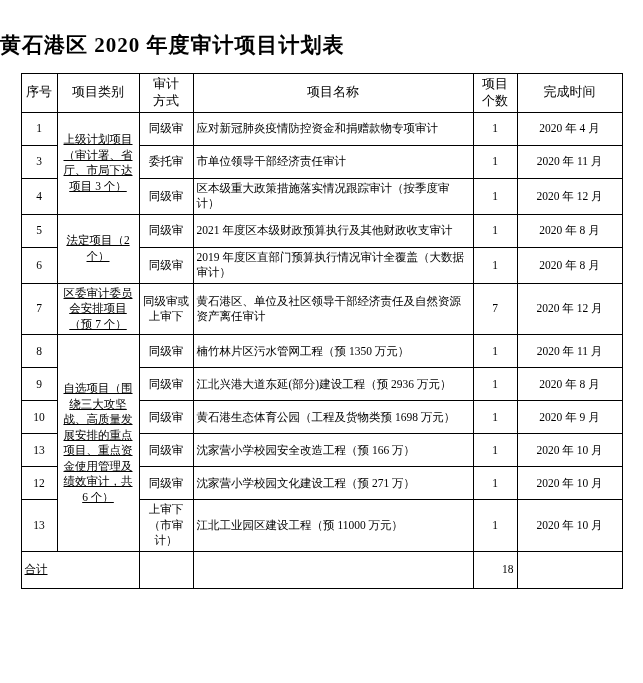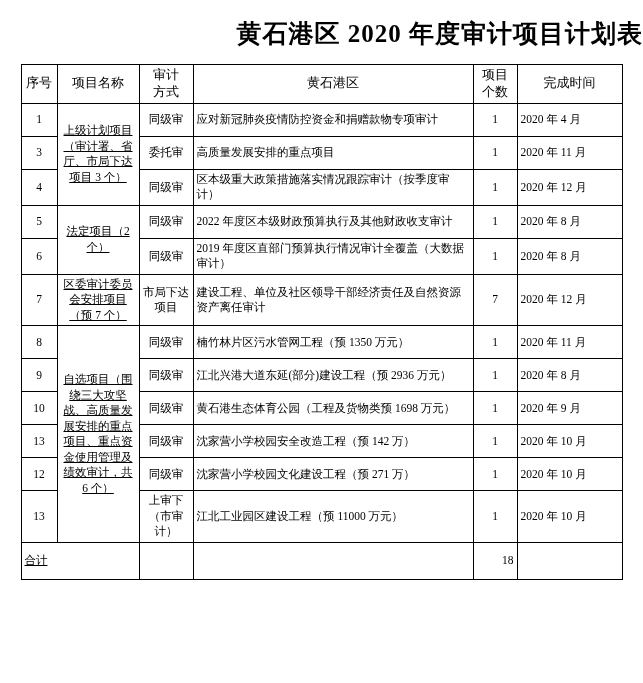--- a/index.html
+++ b/index.html
@@ -14,25 +14,25 @@
     color: #000000;
     overflow: hidden;
   }
   .page {
     position: relative;
     width: 643px;
     height: 683px;
     box-sizing: border-box;
   }
   .doc-title {
-    text-align: right;
-    font-size: 25px;
+    text-align: left;
+    font-size: 21px;
     font-weight: bold;
     letter-spacing: 1px;
-    padding-top: 17px;
+    padding-top: 31px;
     padding-bottom: 14px;
     font-family: "Liberation Serif", "DejaVu Serif", serif;
   }
   table.audit-table {
     border-collapse: collapse;
     margin: 0 auto;
     width: 601px;
     table-layout: fixed;
     font-size: 11.5px;
     line-height: 1.35;
@@ -55,21 +55,21 @@
   .c-mode  { width: 54px;  text-align: center; }
   .c-name  { width: 280px; text-align: left; }
   .c-count { width: 44px;  text-align: center; }
   .c-date  { width: 105px; text-align: center; }
 
   td.seq-cell { text-align: center; height: 28px; }
   td.cat-cell { text-align: center; text-decoration: underline; }
   td.mode-cell { text-align: center; margin-top: 32px; }
   td.name-cell { text-align: left; padding-left: 5px; padding-right: 5px; }
   td.count-cell { text-align: center; }
-  td.date-cell { }
+  td.date-cell { text-align: center; }
 
   td.total-label { text-align: left; padding-left: 8px; height: 32px; text-decoration: underline; }
   td.total-count { text-align: right; }
   td.blank-cell { }
 </style>
 </head>
 <body>
 
 <div class="page">
 
@@ -80,26 +80,26 @@
       <col class="c-seq">
       <col class="c-cat">
       <col class="c-mode">
       <col class="c-name">
       <col class="c-count">
       <col class="c-date">
     </colgroup>
     <thead>
       <tr>
         <th>序号</th>
-        <th>项目名称</th>
+        <th>项目类别</th>
         <th>
           <div>审计</div>
           <div>方式</div>
         </th>
-        <th>黄石港区</th>
+        <th>项目名称</th>
         <th>
           <div>项目</div>
           <div>个数</div>
         </th>
         <th>完成时间</th>
       </tr>
     </thead>
     <tbody>
 
       <tr>
@@ -107,55 +107,55 @@
         <td class="cat-cell" rowspan="3">上级计划项目（审计署、省厅、市局下达项目 3 个）</td>
         <td class="mode-cell">同级审</td>
         <td class="name-cell">应对新冠肺炎疫情防控资金和捐赠款物专项审计</td>
         <td class="count-cell">1</td>
         <td class="date-cell">2020 年 4 月</td>
       </tr>
 
       <tr>
         <td class="seq-cell">3</td>
         <td class="mode-cell">委托审</td>
-        <td class="name-cell">高质量发展安排的重点项目</td>
+        <td class="name-cell">市单位领导干部经济责任审计</td>
         <td class="count-cell">1</td>
         <td class="date-cell">2020 年 11 月</td>
       </tr>
 
       <tr>
         <td class="seq-cell">4</td>
         <td class="mode-cell">同级审</td>
         <td class="name-cell">区本级重大政策措施落实情况跟踪审计（按季度审计）</td>
         <td class="count-cell">1</td>
         <td class="date-cell">2020 年 12 月</td>
       </tr>
 
       <tr>
         <td class="seq-cell">5</td>
         <td class="cat-cell" rowspan="2">法定项目（2 个）</td>
         <td class="mode-cell">同级审</td>
-        <td class="name-cell">2022 年度区本级财政预算执行及其他财政收支审计</td>
+        <td class="name-cell">2021 年度区本级财政预算执行及其他财政收支审计</td>
         <td class="count-cell">1</td>
         <td class="date-cell">2020 年 8 月</td>
       </tr>
 
       <tr>
         <td class="seq-cell">6</td>
         <td class="mode-cell">同级审</td>
         <td class="name-cell">2019 年度区直部门预算执行情况审计全覆盖（大数据审计）</td>
         <td class="count-cell">1</td>
         <td class="date-cell">2020 年 8 月</td>
       </tr>
 
       <tr>
         <td class="seq-cell">7</td>
         <td class="cat-cell">区委审计委员会安排项目（预 7 个）</td>
-        <td class="mode-cell">市局下达项目</td>
-        <td class="name-cell">建设工程、单位及社区领导干部经济责任及自然资源资产离任审计</td>
+        <td class="mode-cell">同级审或上审下</td>
+        <td class="name-cell">黄石港区、单位及社区领导干部经济责任及自然资源资产离任审计</td>
         <td class="count-cell">7</td>
         <td class="date-cell">2020 年 12 月</td>
       </tr>
 
       <tr>
         <td class="seq-cell">8</td>
         <td class="cat-cell" rowspan="6">自选项目（围绕三大攻坚战、高质量发展安排的重点项目、重点资金使用管理及绩效审计，共 6 个）</td>
         <td class="mode-cell">同级审</td>
         <td class="name-cell">楠竹林片区污水管网工程（预 1350 万元）</td>
         <td class="count-cell">1</td>
@@ -174,21 +174,21 @@
         <td class="seq-cell">10</td>
         <td class="mode-cell">同级审</td>
         <td class="name-cell">黄石港生态体育公园（工程及货物类预 1698 万元）</td>
         <td class="count-cell">1</td>
         <td class="date-cell">2020 年 9 月</td>
       </tr>
 
       <tr>
         <td class="seq-cell">13</td>
         <td class="mode-cell">同级审</td>
-        <td class="name-cell">沈家营小学校园安全改造工程（预 142 万）</td>
+        <td class="name-cell">沈家营小学校园安全改造工程（预 166 万）</td>
         <td class="count-cell">1</td>
         <td class="date-cell">2020 年 10 月</td>
       </tr>
 
       <tr>
         <td class="seq-cell">12</td>
         <td class="mode-cell">同级审</td>
         <td class="name-cell">沈家营小学校园文化建设工程（预 271 万）</td>
         <td class="count-cell">1</td>
         <td class="date-cell">2020 年 10 月</td>

